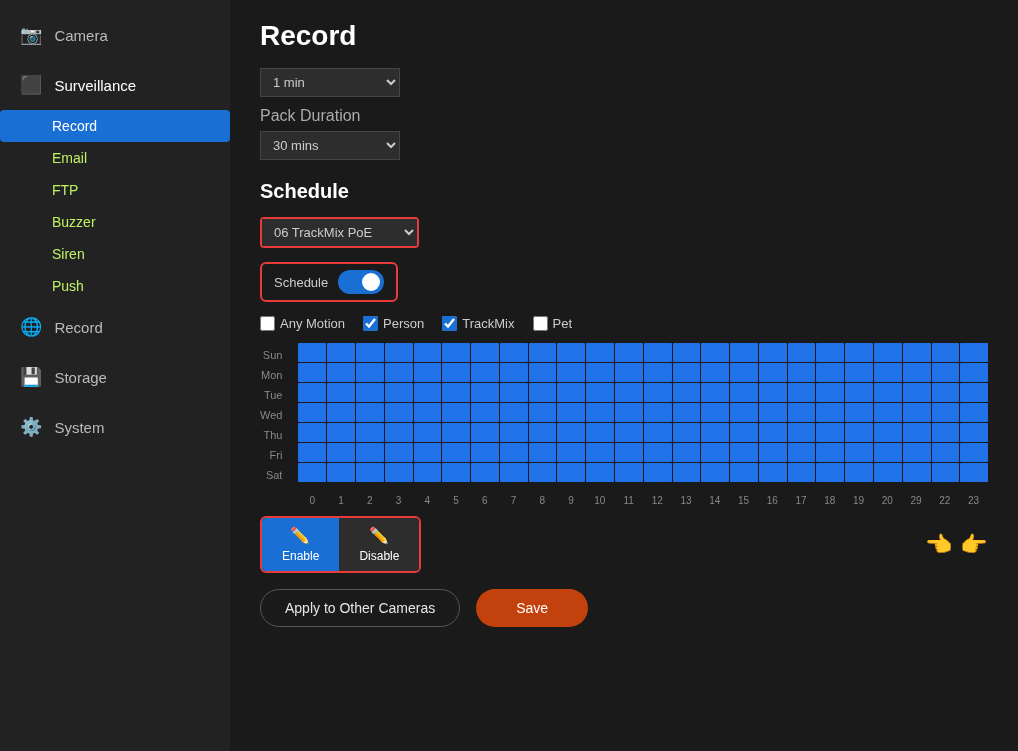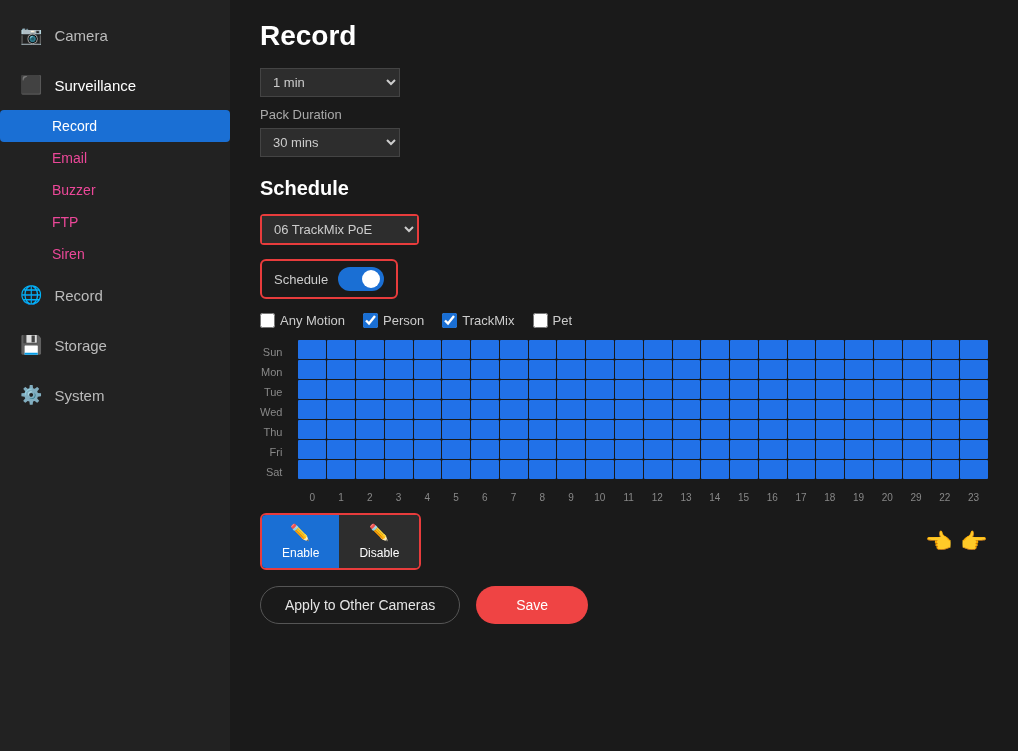--- a/index.html
+++ b/index.html
@@ -34,21 +34,21 @@
     }
     .sidebar-section .icon {
       font-size: 18px;
       color: #999;
     }
     .sidebar-section.active-section { color: #fff; }
 
     .sidebar-sub {
       padding: 8px 20px 8px 52px;
       cursor: pointer;
-      color: #ec4899;
+      color: #bef264;
       font-size: 14px;
     }
     .sidebar-sub.active {
       background: #1a6fd4;
       color: #fff;
       border-radius: 4px;
     }
 
     
     .main {
@@ -77,21 +77,21 @@
       border-radius: 0;
       font-size: 13px;
       appearance: auto;
       cursor: pointer;
       min-width: 140px;
     }
 
     .label-text {
       color: #aaa;
       margin-bottom: 6px;
-      font-size: 13px;
+      font-size: 16px;
     }
 
     .section-title {
       font-size: 20px;
       font-weight: bold;
       color: #fff;
       margin: 20px 0 14px;
     }
 
     
@@ -298,21 +298,21 @@
     .btn-apply {
       background: transparent;
       color: #e5e5e5;
       border: 1px solid #555;
       border-radius: 20px;
       padding: 10px 24px;
       cursor: pointer;
       font-size: 14px;
     }
     .btn-save {
-      background: #ef4444;
+      background: #c2410c;
       color: #fff;
       border: none;
       border-radius: 20px;
       padding: 10px 40px;
       cursor: pointer;
       font-size: 14px;
     }
   </style>
 </head>
 <body>
@@ -329,27 +329,30 @@
     <span>Surveillance</span>
   </div>
 
   <div class="sidebar-sub active">
     <span>Record</span>
   </div>
   <div class="sidebar-sub">
     <span>Email</span>
   </div>
   <div class="sidebar-sub">
+    <span>FTP</span>
+  </div>
+  <div class="sidebar-sub">
     <span>Buzzer</span>
-  </div>
-  <div class="sidebar-sub">
-    <span>FTP</span>
   </div>
   <div class="sidebar-sub">
     <span>Siren</span>
+  </div>
+  <div class="sidebar-sub">
+    <span>Push</span>
   </div>
 
   <div class="sidebar-section">
     <span class="icon">🌐</span>
     <span>Record</span>
   </div>
 
   <div class="sidebar-section">
     <span class="icon">💾</span>
     <span>Storage</span>

